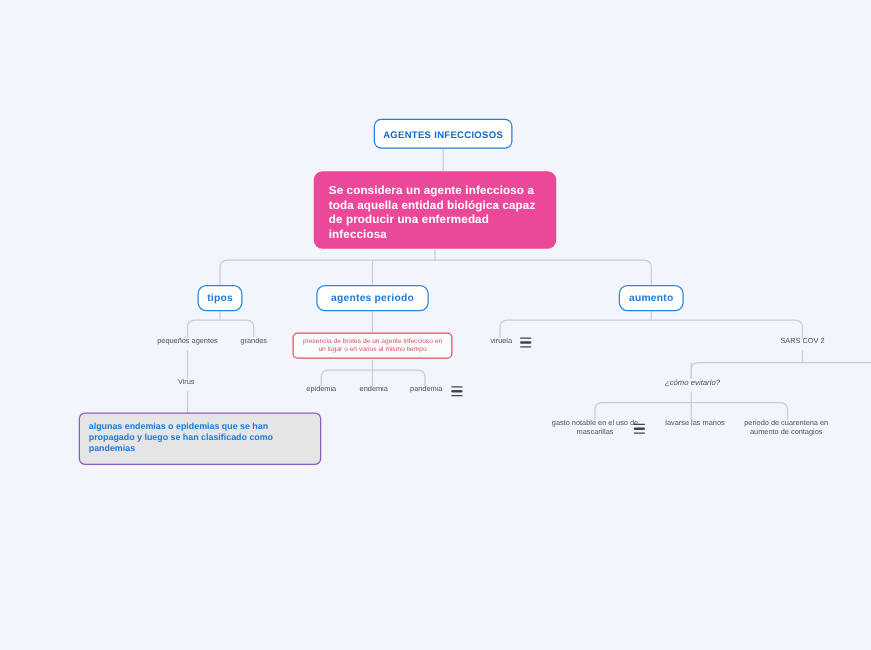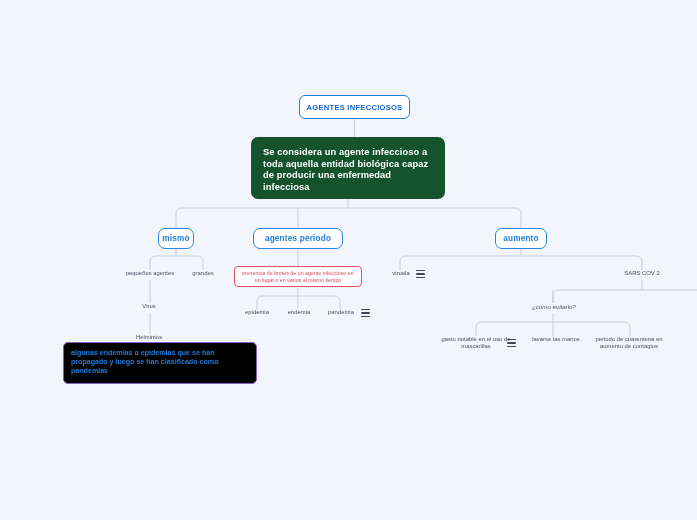--- a/index.html
+++ b/index.html
@@ -20,21 +20,21 @@
     left:299px;top:95px;width:111px;height:24px;
     background:#ffffff;border:1.6px solid #1f7fe0;border-radius:6px;
     display:flex;align-items:center;justify-content:center;
     color:#1668c7;font-weight:bold;font-size:7.6px;letter-spacing:.25px;
     text-align:center;
   }
 
   
   .main-box{
     left:251px;top:137px;width:194px;height:62px;
-    background:#14532d;border-radius:7px;
+    background:#ec4899;border-radius:7px;
     padding:10px 12px;color:#ffffff;font-weight:bold;font-size:9.3px;
     line-height:11.6px;letter-spacing:.1px;
   }
 
   
   .pill{
     background:#ffffff;border:1.5px solid #2a86e4;border-radius:7px;
     display:flex;align-items:center;justify-content:center;
     color:#1f7bd8;font-weight:bold;font-size:8.2px;letter-spacing:.2px;
     height:21px;
@@ -70,22 +70,22 @@
   .l-cut{left:689px;top:336px;width:22px;text-align:left;}
 
   
   .note-red{
     left:234px;top:266px;width:128px;
     border:1px solid #e0535b;border-radius:4px;background:#fafcff;
     padding:3px 4px;color:#e0535b;font-size:5.3px;line-height:6.6px;
     text-align:center;box-sizing:border-box;
   }
   .note-purple{
-    left:63px;top:342px;width:194px;
-    border:1.4px solid #8a5ec0;border-radius:5px;background:#000000;
+    left:63px;top:330px;width:194px;
+    border:1.4px solid #8a5ec0;border-radius:5px;background:#e5e5e5;
     padding:6px 7px;color:#1f7bd8;font-weight:bold;font-size:7.1px;
     line-height:9.2px;box-sizing:border-box;
   }
 
   
   .burger{
     position:absolute;width:9px;height:8px;
     display:flex;flex-direction:column;justify-content:space-between;
   }
   .burger i{display:block;height:1.1px;background:#40465a;border-radius:1px;}
@@ -135,21 +135,21 @@
 
   <div class="node root-pill">
     <span>AGENTES INFECCIOSOS</span>
   </div>
 
   <div class="node main-box">
     <span>Se considera un agente infeccioso a toda aquella entidad biológica capaz de producir una enfermedad infecciosa</span>
   </div>
 
   <div class="node pill pill-tipos">
-    <span>mismo</span>
+    <span>tipos</span>
   </div>
   <div class="node pill pill-agentes">
     <span>agentes periodo</span>
   </div>
   <div class="node pill pill-ejemplos">
     <span>aumento</span>
   </div>
 
   <div class="node leaf l-pequenos">pequeños agentes</div>
   <div class="node leaf l-grandes">grandes</div>

